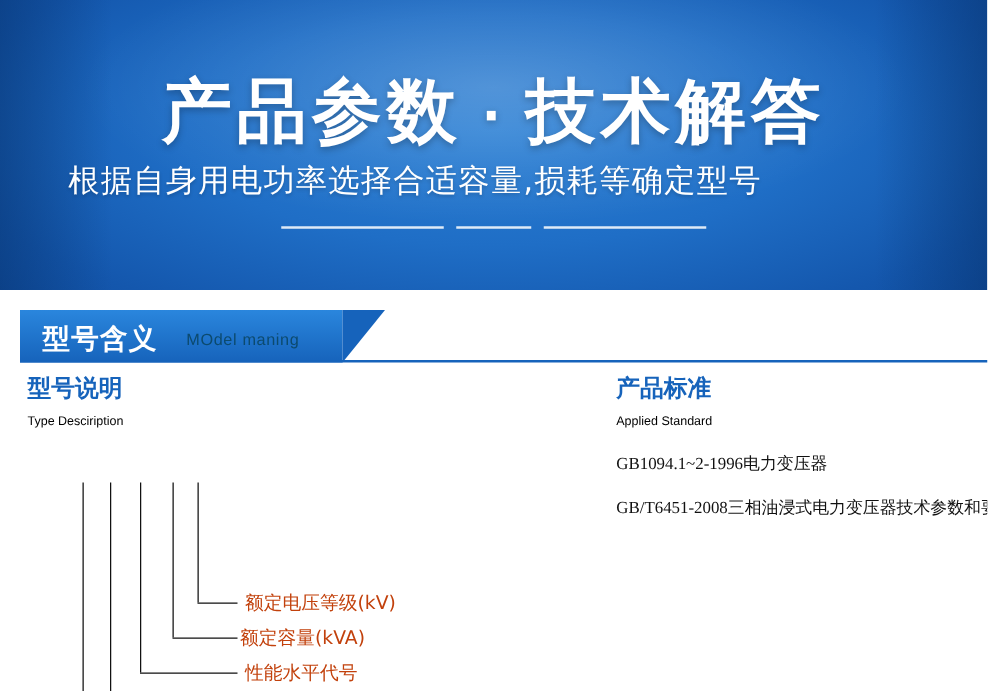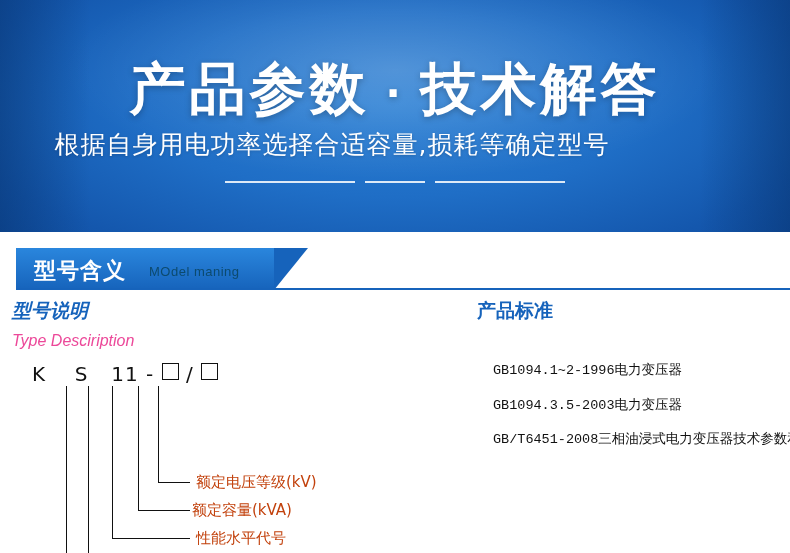--- a/index.html
+++ b/index.html
@@ -137,39 +137,38 @@
     position: absolute;
     left: 133px; top: 16px;
     color: #0c4a6e;
     font-size: 13px;
     letter-spacing: 0.5px;
   }
 
   
   .col-left {
     position: absolute;
-    left: 12px; top: 298px;
+    left: 22px; top: 298px;
     width: 450px;
-    font-style: italic;
   }
   .col-right {
     position: absolute;
-    left: 477px; top: 298px;
+    left: 493px; top: 298px;
     width: 290px;
   }
   .col-title {
     color: #1663bb;
     font-size: 19px;
     font-weight: bold;
     font-family: "DejaVu Sans", "Liberation Sans", sans-serif;
     margin: 0 0 8px 0;
   }
   .col-en {
-    color: #ec4899;
-    font-size: 16px;
+    color: #000000;
+    font-size: 10px;
     margin: 0;
   }
 
   
   .model {
     position: absolute;
     left: 22px; top: 360px;
     width: 460px;
     height: 185px;
   }
@@ -211,21 +210,21 @@
     position: absolute;
     left: 493px; top: 364px;
     width: 292px;
   }
   .std-item {
     font-size: 13.5px;
     color: #111111;
     line-height: 1;
     margin-bottom: 21px;
     white-space: nowrap;
-    font-family: Liberation Mono, monospace;
+    font-family: Liberation Serif, serif;
   }
 </style>
 </head>
 <body>
 
 <div class="page">
 
   <div class="banner">
     <div class="sheen"></div>
     <div class="edge-l"></div>
@@ -252,35 +251,25 @@
     <div class="bar-en">MOdel maning</div>
   </div>
 
   <div class="col-left">
     <div class="col-title">型号说明</div>
     <div class="col-en">Type Desciription</div>
   </div>
 
   <div class="col-right">
     <div class="col-title">产品标准</div>
+    <div class="col-en">Applied Standard</div>
   </div>
 
   <div class="model">
 
-    <div class="code-row">
-      <span class="ch">K</span>
-      <span style="display:inline-block;width:14px"></span>
-      <span class="ch">S</span>
-      <span style="display:inline-block;width:8px"></span>
-      <span class="ch">11</span>
-      <span class="ch">-</span>
-      <span class="box"></span>
-      <span class="ch">/</span>
-      <span class="box"></span>
-    </div>
 
     <div class="leader v-line" style="left:136px; top:26px; height:96px;"></div>
     <div class="leader h-line" style="left:136px; top:122px; width:32px;"></div>
     <div class="model-label" style="left:174px; top:113px;">额定电压等级(kV)</div>
 
     <div class="leader v-line" style="left:116px; top:26px; height:124px;"></div>
     <div class="leader h-line" style="left:116px; top:150px; width:52px;"></div>
     <div class="model-label" style="left:170px; top:141px;">额定容量(kVA)</div>
 
     <div class="leader v-line" style="left:90px; top:26px; height:152px;"></div>
@@ -288,17 +277,16 @@
     <div class="model-label" style="left:174px; top:169px;text-align:center;">性能水平代号</div>
 
     <div class="leader v-line" style="left:66px; top:26px; height:180px;"></div>
 
     <div class="leader v-line" style="left:44px; top:26px; height:208px;"></div>
 
   </div>
 
   <div class="std-list">
     <div class="std-item">GB1094.1~2-1996电力变压器</div>
-    <div class="std-item">GB1094.3.5-2003电力变压器</div>
     <div class="std-item">GB/T6451-2008三相油浸式电力变压器技术参数和要求</div>
   </div>
 
 </div>
 
 </body></html>

